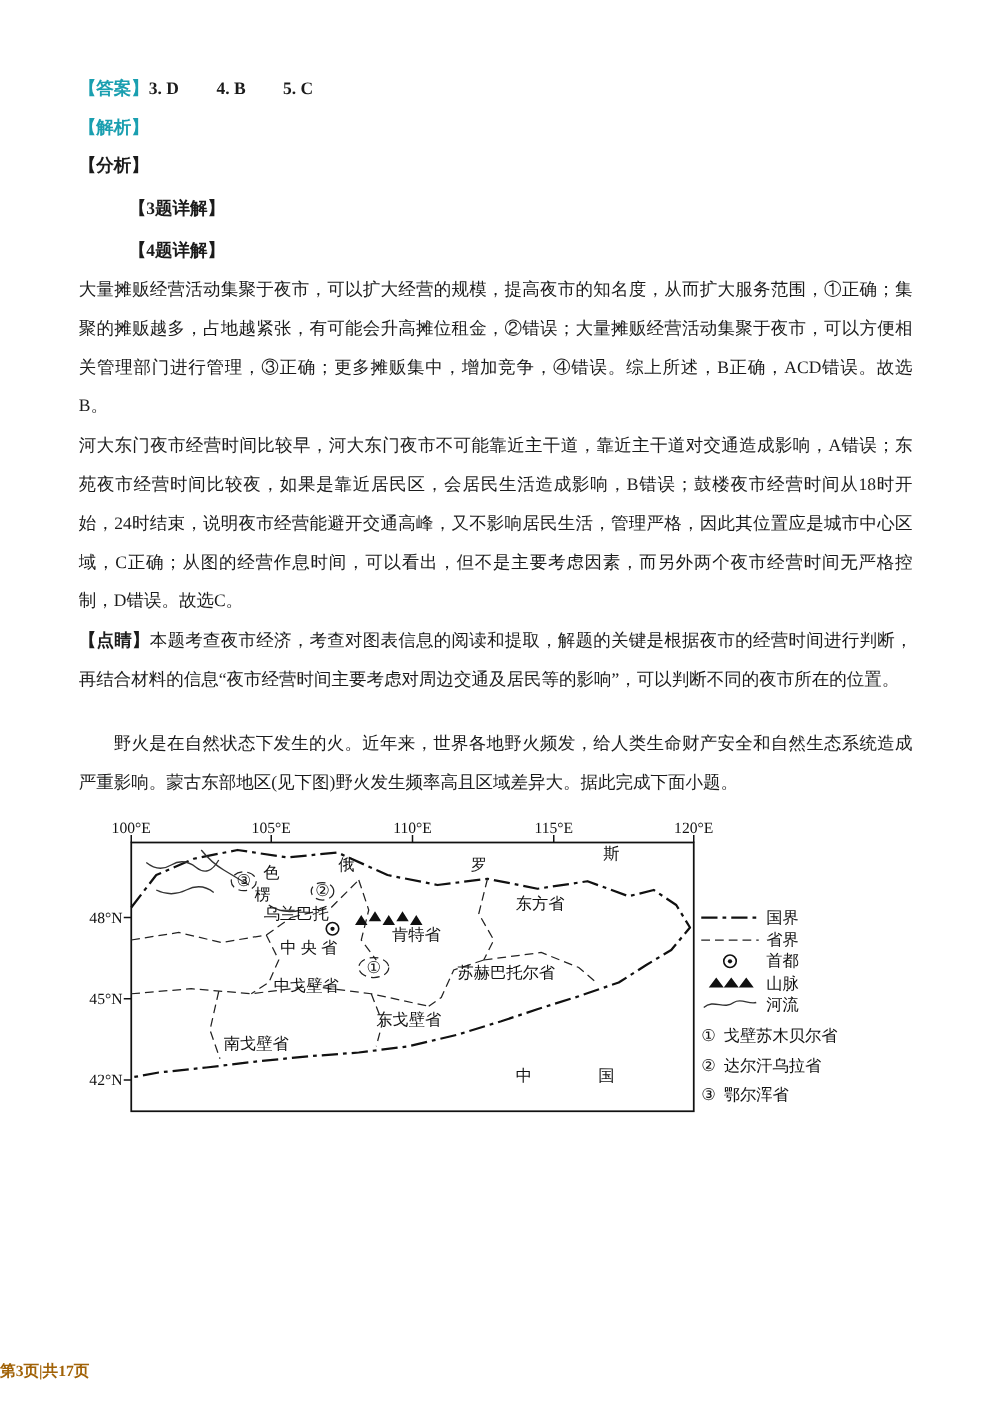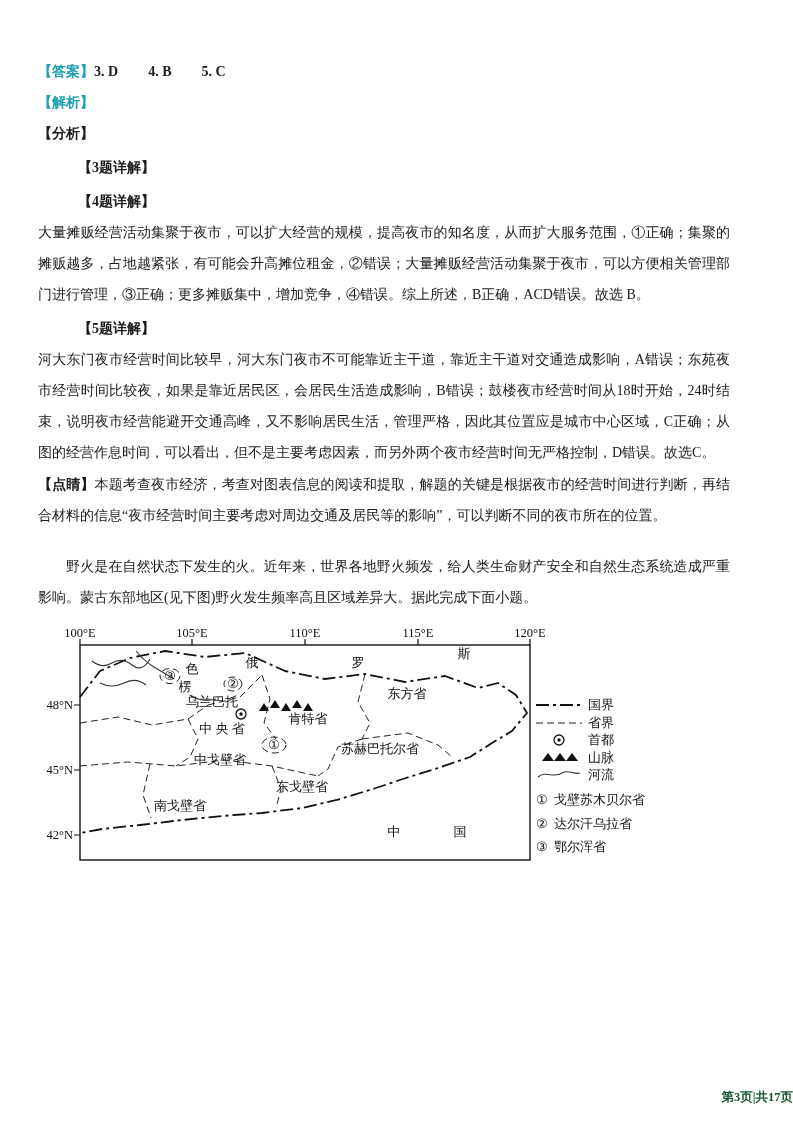--- a/index.html
+++ b/index.html
@@ -3,21 +3,21 @@
 <meta charset="utf-8">
 <style>
   * { margin:0; padding:0; box-sizing:border-box; }
   html,body { background:#ffffff; }
   body {
     width:793px; height:1122px; position:relative; overflow:hidden;
     font-family:"Liberation Serif","DejaVu Serif",serif;
     color:#1b1b1b;
   }
   .content {
-    padding:56px 63px 0 38px;
+    padding:56px 63px 0 63px;
     font-size:14px; line-height:31px;
     text-align:justify;
   }
   .line { text-align:left; }
   .teal { color:#1a9fb0; }
   .hdr { font-weight:bold; }
   .ans-item { font-weight:bold; margin-right:30px; }
   .sec-title { margin-top:3px;margin-left:40px; }
   .sec-body { margin-bottom:1px; }
   .passage { margin-top:20px; text-indent:2em; }
@@ -31,21 +31,21 @@
   .river { fill:none; stroke:#333; stroke-width:1.1; }
   .mtn { fill:#111; stroke:none; }
   .cap-outer { fill:none; stroke:#111; stroke-width:1.3; }
   .cap-inner { fill:#111; }
   text.axis { font-size:12.5px; fill:#111; font-family:"Liberation Serif","DejaVu Serif",serif; }
   text.mlabel { font-size:13px; fill:#111; font-family:"Liberation Serif","DejaVu Serif",serif; }
   text.legendtxt { font-size:13px; fill:#111; font-family:"Liberation Serif","DejaVu Serif",serif; }
 
   .footer {
     position:absolute; bottom:16px; left:0; right:0;
-    text-align:right; font-size:12.5px; font-weight:bold; color:#14532d;
+    text-align:left; font-size:12.5px; font-weight:bold; color:#a16207;
   }
 </style>
 </head>
 <body>
 
 <div class="page">
   <div class="content">
 
     <p class="line">
       <span class="teal hdr">【答案】</span><span class="ans-item">3. D</span><span class="ans-item">4. B</span><span class="ans-item">5. C</span>
@@ -57,21 +57,20 @@
 
     <p class="line">
       <span class="hdr">【分析】</span>
     </p>
 
     <p class="line hdr sec-title">【3题详解】</p>
 
     <p class="line hdr sec-title">【4题详解】</p>
     <p class="sec-body">大量摊贩经营活动集聚于夜市，可以扩大经营的规模，提高夜市的知名度，从而扩大服务范围，①正确；集聚的摊贩越多，占地越紧张，有可能会升高摊位租金，②错误；大量摊贩经营活动集聚于夜市，可以方便相关管理部门进行管理，③正确；更多摊贩集中，增加竞争，④错误。综上所述，B正确，ACD错误。故选 B。</p>
 
-    <p class="line hdr sec-title">【5题详解】</p>
     <p class="sec-body">河大东门夜市经营时间比较早，河大东门夜市不可能靠近主干道，靠近主干道对交通造成影响，A错误；东苑夜市经营时间比较夜，如果是靠近居民区，会居民生活造成影响，B错误；鼓楼夜市经营时间从18时开始，24时结束，说明夜市经营能避开交通高峰，又不影响居民生活，管理严格，因此其位置应是城市中心区域，C正确；从图的经营作息时间，可以看出，但不是主要考虑因素，而另外两个夜市经营时间无严格控制，D错误。故选C。</p>
 
     <p class="sec-body">
       <span class="hdr">【点睛】</span><span>本题考查夜市经济，考查对图表信息的阅读和提取，解题的关键是根据夜市的经营时间进行判断，再结合材料的信息“夜市经营时间主要考虑对周边交通及居民等的影响”，可以判断不同的夜市所在的位置。</span>
     </p>
 
     <p class="passage">野火是在自然状态下发生的火。近年来，世界各地野火频发，给人类生命财产安全和自然生态系统造成严重影响。蒙古东部地区(见下图)野火发生频率高且区域差异大。据此完成下面小题。</p>
 
     <figure class="map-figure">
       <svg width="656" height="248" viewBox="0 0 656 248">

